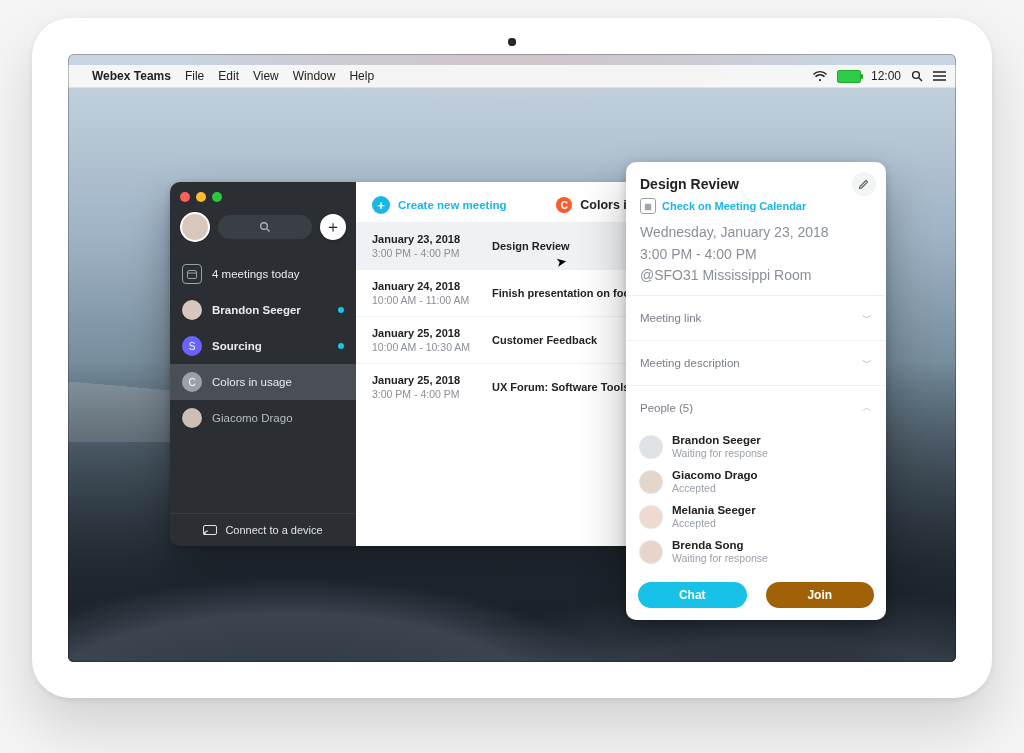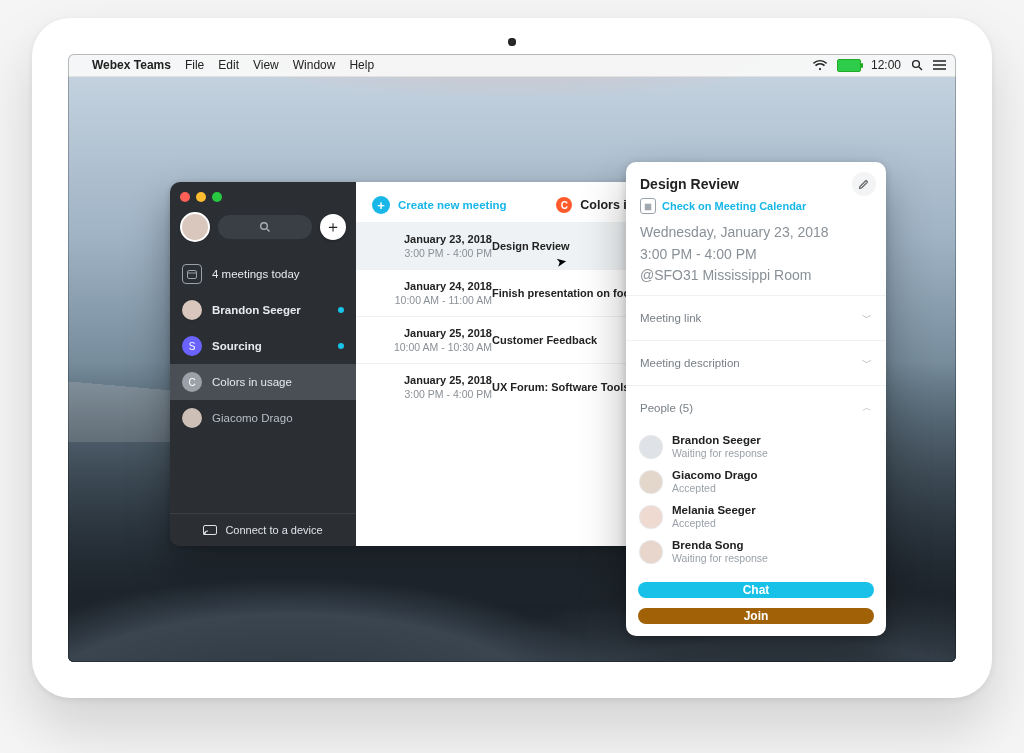--- a/index.html
+++ b/index.html
@@ -59,21 +59,21 @@
   .rocks {
     position:absolute;left:0;right:0;bottom:0;height:300px;
     background:
       radial-gradient(600px 240px at 25% 120%, #2b333b 0%, #3a4550 45%, transparent 60%),
       radial-gradient(700px 280px at 80% 130%, #232a31 0%, #343e48 40%, transparent 60%),
       linear-gradient(180deg, rgba(0,0,0,0) 0%, #202830 70%, #171c22 100%);
   }
 
   
   .menubar {
-    position: absolute; top:0; left:0; right:0;
+    position: absolute; top:11px; left:0; right:0;
     height: 22px;
     background: rgba(248,248,248,.94);
     border-bottom: 1px solid rgba(0,0,0,.08);
     display: flex;
     align-items: center;
     font-size: 12px;
     color: #222;
     padding: 0 10px;
     gap: 14px;
   }
@@ -129,21 +129,21 @@
     flex:1; background:#fff; position:relative; display:flex; flex-direction:column;
   }
   .main-top{
     display:flex;align-items:center;justify-content:space-between;padding:14px 16px 8px;
   }
   .create{display:flex;align-items:center;gap:8px;color:#18b7e8;font-size:11.5px;font-weight:600;}
   .create .plus{width:18px;height:18px;border-radius:50%;background:#18b7e8;color:#fff;display:flex;align-items:center;justify-content:center;font-size:13px;line-height:1;}
   .crumb{display:flex;align-items:center;gap:8px;font-size:12.5px;color:#222;font-weight:600;}
   .crumb .badge{width:16px;height:16px;border-radius:50%;background:#ff5a2b;color:#fff;display:flex;align-items:center;justify-content:center;font-size:10px;}
   .crumb .caret{font-size:10px;color:#444;}
-  .meet-list{display:flex;flex-direction:column;text-align:right;}
+  .meet-list{display:flex;flex-direction:column;}
   .meet-row{display:flex;align-items:center;padding:10px 16px;border-top:1px solid #eef1f3;font-size:11px;color:#222;}
   .meet-row.selected{background:#eff2f4;}
   .meet-row .when{width:120px;color:#444;}
   .meet-row .when .day{font-weight:700;color:#222;}
   .meet-row .when .hours{color:#8a9097;font-size:10.5px;margin-top:2px;}
   .meet-row .title{font-weight:600;color:#222;}
   .cursor{position:absolute;left:200px;top:72px;font-size:13px;color:#000;transform:rotate(-10deg);}
 
   
   .popover{
@@ -163,21 +163,21 @@
   .pop-sub{display:flex;align-items:center;gap:6px;color:#18b7e8;font-size:11px;font-weight:600;}
   .pop-sub .ico{width:14px;height:14px;border:1.2px solid #9aa1a8;border-radius:3px;display:flex;align-items:center;justify-content:center;color:#9aa1a8;font-size:8px;}
   .pop-meta{color:#8a9097;font-size:14px;line-height:1.55;margin-top:8px;}
   .pop-sec{border-top:1px solid #eef1f3;padding:15px 14px;display:flex;align-items:center;justify-content:space-between;color:#787f86;}
   .pop-sec .chev{font-size:10px;color:#9aa1a8;}
   .people{padding:4px 14px 10px;display:flex;flex-direction:column;gap:10px;}
   .person{display:flex;align-items:center;gap:10px;}
   .person .avatar{width:22px;height:22px;border:none;background:#e8d9d0;}
   .person .txt .nm{font-weight:700;font-size:11.5px;}
   .person .txt .st{color:#9aa1a8;font-size:10.5px;margin-top:1px;}
-  .pop-actions{display:flex;gap:10px;padding:8px 12px 12px;flex-direction:column;}
+  .pop-actions{display:flex;gap:19px;padding:8px 12px 12px;}
   .btn{flex:1;height:26px;border:none;border-radius:13px;font-size:12px;font-weight:600;color:#fff;}
   .btn.chat{background:#17c1e8;}
   .btn.join{background:#a16207;}
 
   .screen-shadow{position:absolute;inset:0;border-radius:inherit;pointer-events:none;box-shadow:inset 0 0 0 1px rgba(0,0,0,.25);}
 </style>
 </head>
 <body>
 
 <div class="device">

